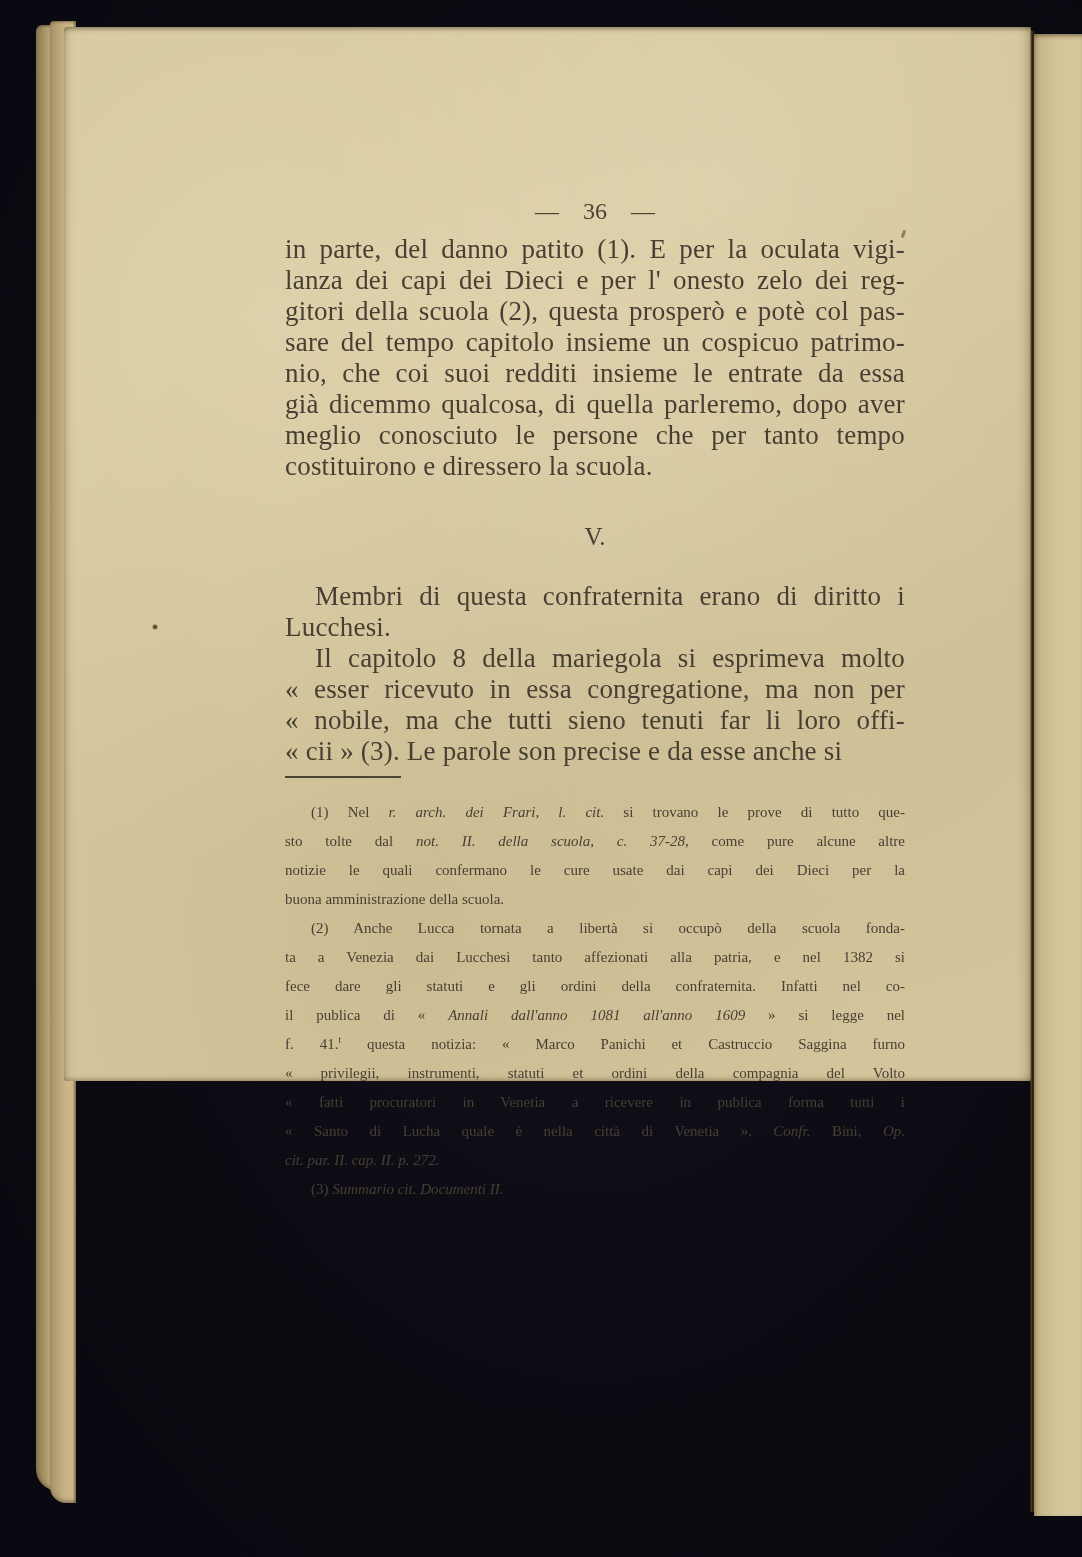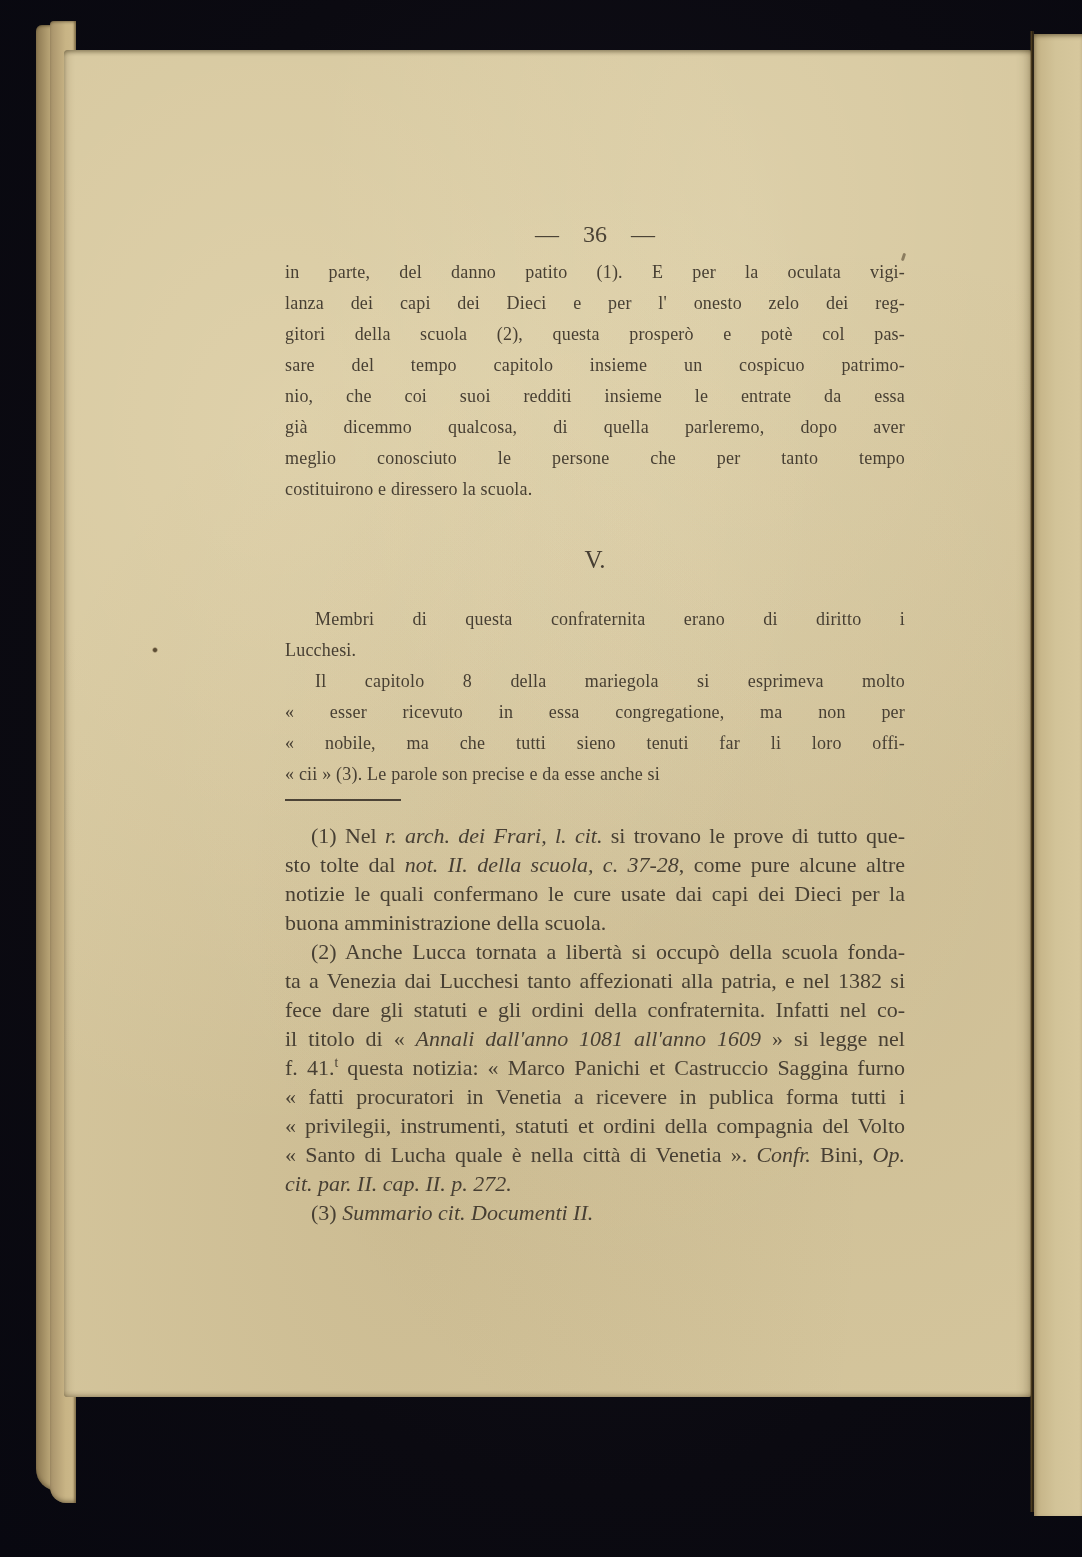--- a/index.html
+++ b/index.html
@@ -22,35 +22,34 @@
     box-shadow: inset -3px 0 2px -1px rgba(92,72,42,.65), inset 0 3px 3px -2px rgba(30,22,8,.5), inset 0 -4px 4px -2px rgba(30,22,8,.45);
   }
   .edge-inner {
     position: absolute; left: 50px; top: 21px; width: 26px; height: 1482px;
     background: linear-gradient(to right, #a7926a, #c8b485 60%, #cdb98b);
     border-radius: 4px 0 0 16px;
     box-shadow: inset -3px 0 2px -1px rgba(100,80,46,.6), inset 0 3px 3px -2px rgba(30,22,8,.45), inset 0 -4px 4px -2px rgba(30,22,8,.4);
   }
   
   .main-page {
-    position: absolute; left: 64px; top: 27px; width: 967px; height: 1347px;
+    position: absolute; left: 64px; top: 27px; width: 967px; height: 1054px;
     background-color: #d5c69d;
     background-image:
       radial-gradient(ellipse at 22% 28%, rgba(255,246,216,.22), transparent 52%),
       radial-gradient(ellipse at 70% 12%, rgba(255,248,222,.18), transparent 45%),
       radial-gradient(ellipse at 80% 62%, rgba(122,97,55,.08), transparent 55%),
       radial-gradient(ellipse at 35% 85%, rgba(128,102,58,.10), transparent 52%),
       radial-gradient(ellipse at 55% 50%, rgba(255,247,220,.10), transparent 60%);
     border-radius: 3px 2px 2px 2px;
     box-shadow:
       inset 0 4px 4px -2px rgba(55,44,18,.45),
       inset 0 -4px 5px -3px rgba(60,46,20,.38),
       inset 9px 0 10px -8px rgba(80,60,28,.35),
       inset -9px 0 12px -7px rgba(82,62,28,.42);
-    margin-top: 23px;
   }
   .crease {
     position: absolute; left: 1030px; top: 31px; width: 4px; height: 1481px;
     background: linear-gradient(to right, rgba(120,95,55,.15), #4d3c1f 40%, #2f2410 55%, rgba(125,100,58,.3));
   }
   .right-page {
     position: absolute; left: 1034px; top: 34px; width: 48px; height: 1482px;
     background: linear-gradient(to right, #c3b184, #d2c398 45%, #d7c89e);
     box-shadow: inset 0 4px 4px -2px rgba(55,44,18,.5), inset 4px 0 5px -3px rgba(70,52,24,.4);
   }
@@ -61,41 +60,41 @@
     color: #473f33;
   }
   .pagenum {
     text-align: center;
     font-size: 24px; line-height: 28px;
     word-spacing: 18px;
     color: #4b4336;
     margin-bottom: 9px;
   }
   .line {
-    font-size: 18px; line-height: 31px;
+    font-size: 27px; line-height: 31px;
     text-align: justify;
     -moz-text-align-last: justify;
     text-align-last: justify;
     letter-spacing: .2px;
   }
   .line.lastline { text-align-last: left; -moz-text-align-last: left; }
   .indent-first .line.firstline { text-indent: 30px; font-family: Liberation Serif, serif; }
   .heading {
     text-align: center;
     font-size: 25px; line-height: 31px;
     margin: 39px 0 29px 0;
     color: #473f33;
   }
   .fn-rule {
     width: 116px; height: 2px;
     background: #4c4336;
     margin-top: 9px;
   }
   .footnotes { margin-top: 20px; }
-  .footnotes .line { font-size: 22px; line-height: 29px; letter-spacing: 0; }
+  .footnotes .line { font-size: 15px; line-height: 29px; letter-spacing: 0; }
   .footnotes .indent-first .line.firstline { text-indent: 26px; }
   .it { font-style: italic; }
   .sup { vertical-align: super; font-size: .62em; line-height: 0; }
   
   .speck-1 {
     position: absolute; left: 88px; top: 597px; width: 6px; height: 6px;
     border-radius: 50%;
     background: radial-gradient(circle, rgba(60,45,25,.8) 0 35%, rgba(100,80,50,.35) 60%, transparent 75%);
   }
   .speck-2 {
@@ -149,24 +148,24 @@
         <div class="fnpara indent-first">
             <div class="line firstline"><span>(1) Nel </span><span class="it">r. arch. dei Frari, l. cit.</span><span> si trovano le prove di tutto que-</span></div>
             <div class="line"><span>sto tolte dal </span><span class="it">not. II. della scuola, c. 37-28</span><span>, come pure alcune altre</span></div>
             <div class="line"><span>notizie le quali confermano le cure usate dai capi dei Dieci per la</span></div>
             <div class="line lastline"><span>buona amministrazione della scuola.</span></div>
           </div>
         <div class="fnpara indent-first">
             <div class="line firstline"><span>(2) Anche Lucca tornata a libertà si occupò della scuola fonda-</span></div>
             <div class="line"><span>ta a Venezia dai Lucchesi tanto affezionati alla patria, e nel 1382 si</span></div>
             <div class="line"><span>fece dare gli statuti e gli ordini della confraternita. Infatti nel co-</span></div>
-            <div class="line"><span>il titolo di « </span><span class="it">Annali dall'anno 1081 all'anno 1609</span><span> » si legge nel</span></div>
+            <div class="line"><span>il publica di « </span><span class="it">Annali dall'anno 1081 all'anno 1609</span><span> » si legge nel</span></div>
             <div class="line"><span>f. 41.</span><span class="sup">t</span><span> questa notizia: « Marco Panichi et Castruccio Saggina furno</span></div>
+            <div class="line"><span>« privilegii, instrumenti, statuti et ordini della compagnia del Volto</span></div>
             <div class="line"><span>« fatti procuratori in Venetia a ricevere in publica forma tutti i</span></div>
-            <div class="line"><span>« privilegii, instrumenti, statuti et ordini della compagnia del Volto</span></div>
             <div class="line"><span>« Santo di Lucha quale è nella città di Venetia ». </span><span class="it">Confr.</span><span> Bini, </span><span class="it">Op.</span></div>
             <div class="line lastline"><span class="it">cit. par. II. cap. II. p. 272.</span></div>
           </div>
         <div class="fnpara indent-first">
             <div class="line lastline firstline"><span>(3) </span><span class="it">Summario cit. Documenti II.</span></div>
           </div>
       </div>
     </div>
   </div>
 

